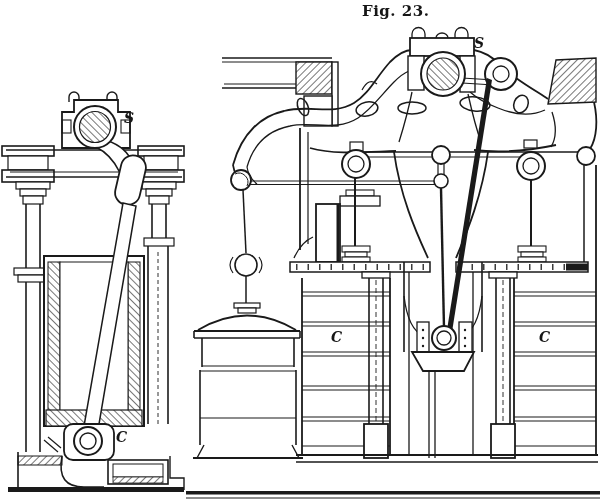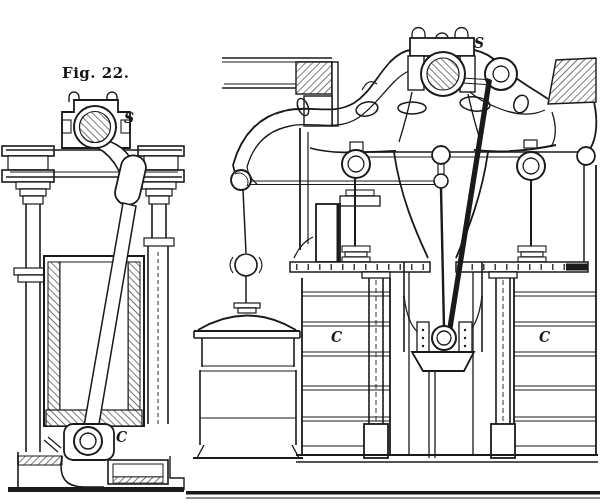--- a/index.html
+++ b/index.html
@@ -319,19 +319,19 @@
 
     <g>
       <line x1="296" y1="455" x2="598" y2="455" stroke-width="2"></line>
       <line x1="296" y1="462" x2="598" y2="462" stroke-width="1.3"></line>
       <rect x="186" y="491" width="414" height="3.5" fill="#1a1a1a" stroke="none"></rect>
       <line x1="186" y1="498" x2="600" y2="498" stroke-width="1"></line>
     </g>
   </g>
 </svg>
 
-  <div class="fig-title" id="t22">Fig. 22.</div>
+  <div class="fig-title" id="t23">Fig. 23.</div>
   <span class="part-label" id="l22s">S</span>
   <span class="part-label" id="l22c">C</span>
   <span class="part-label" id="l23s">S</span>
   <span class="part-label" id="l23cl">C</span>
   <span class="part-label" id="l23cr">C</span>
 </div>
 
 </body></html>

